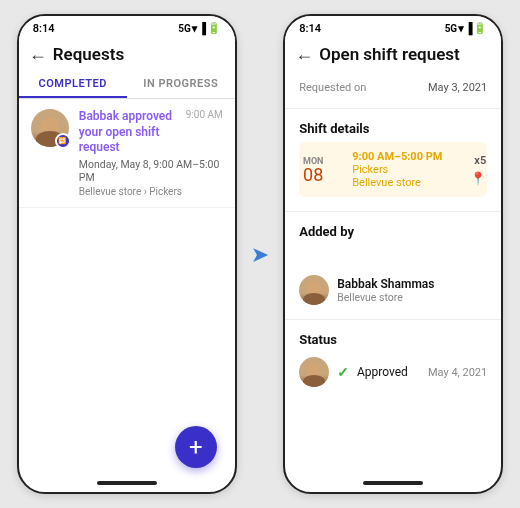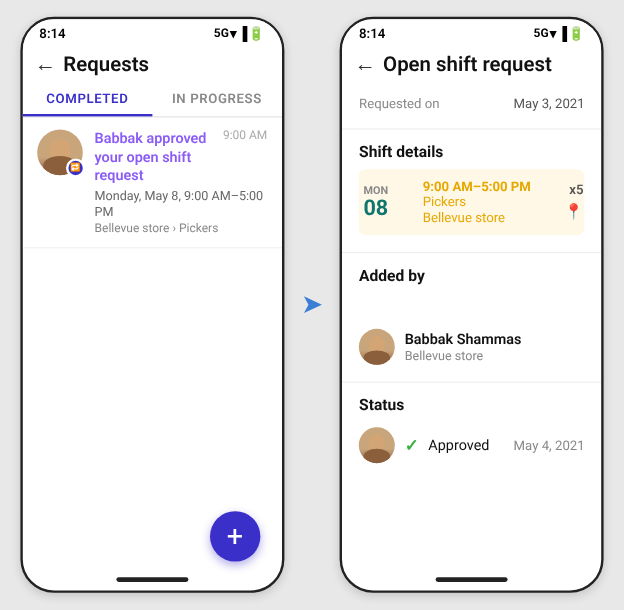--- a/index.html
+++ b/index.html
@@ -240,22 +240,22 @@
       min-width: 26px;
     }
     .shift-day-name {
       font-size: 9px;
       font-weight: 700;
       color: #888;
       text-transform: uppercase;
     }
     .shift-day-num {
       font-size: 18px;
-      font-weight: 700;
-      color: #0f766e;
+      font-weight: 400;
+      color: #c2410c;
       line-height: 1;
     }
     .shift-info-col { flex: 1; }
     .shift-time {
       font-size: 11px;
       font-weight: 700;
       color: #e6a800;
     }
     .shift-role {
       font-size: 11px;

